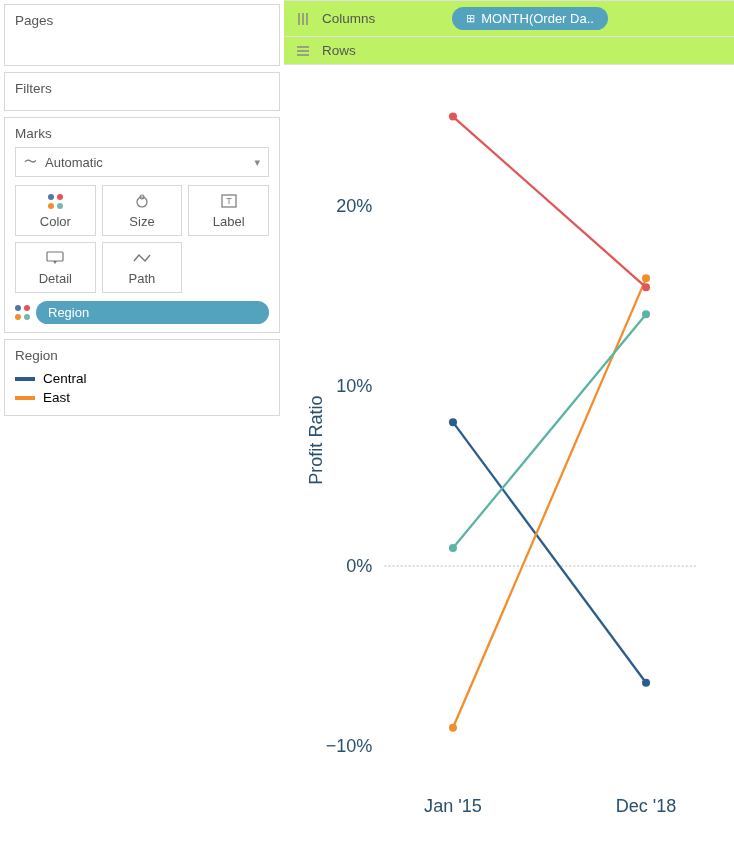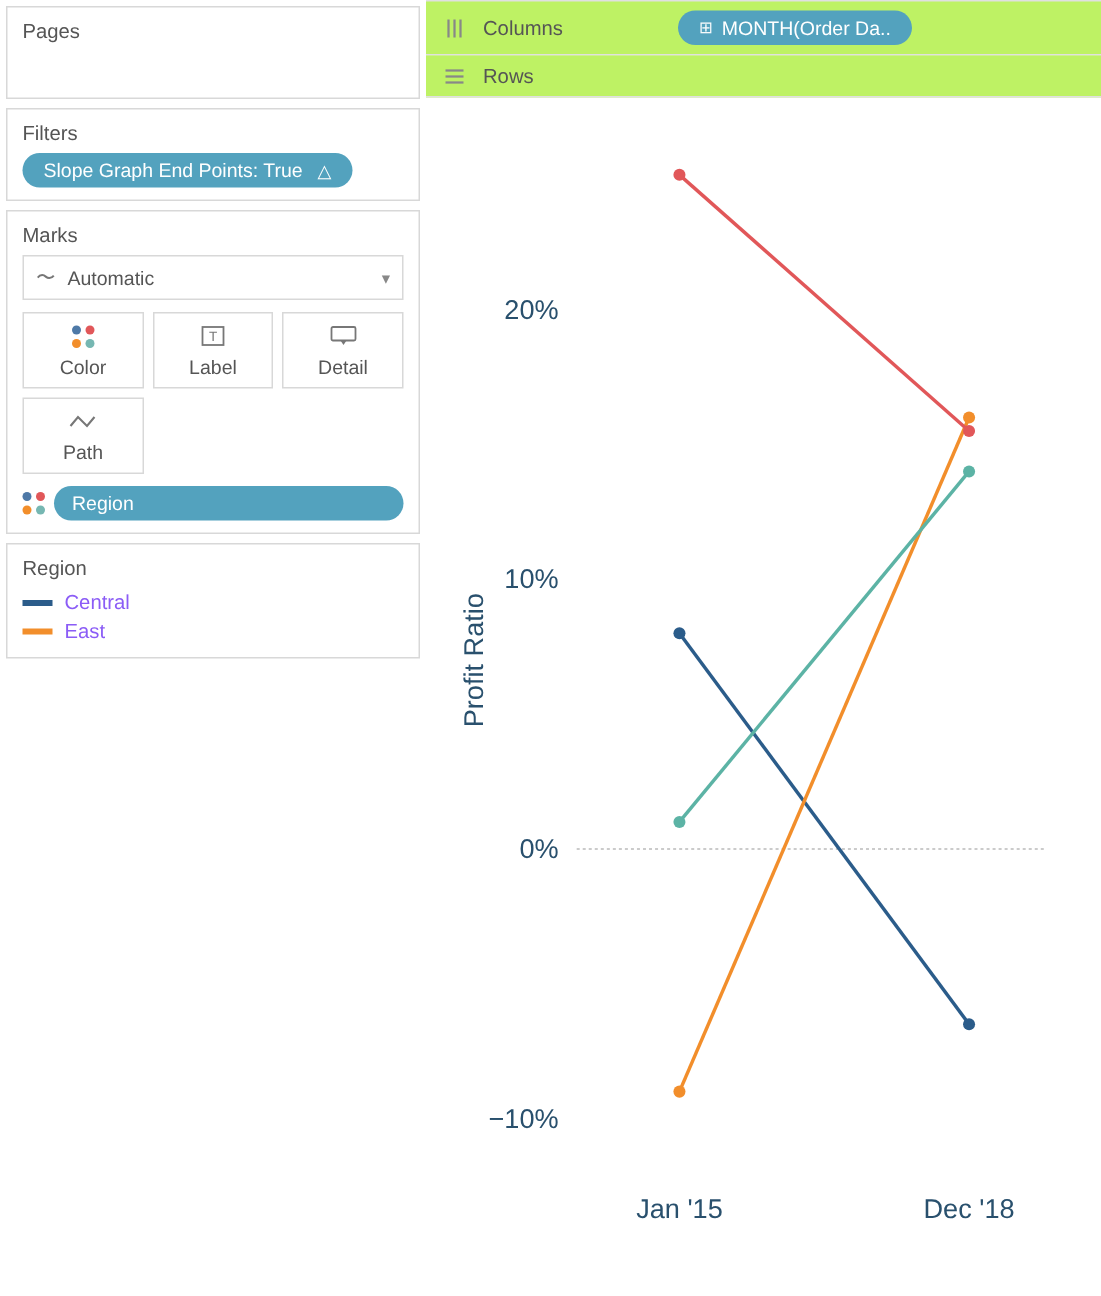--- a/index.html
+++ b/index.html
@@ -61,44 +61,38 @@
 .mark-card {
   border:1px solid #d8d8d8; padding:6px 4px;
   display:flex; flex-direction:column; align-items:center; gap:4px;
   font-size:13px; color:#555;
 }
 .mark-card .mi { height:18px; display:flex; align-items:center; justify-content:center; }
 .color-dots { display:grid; grid-template-columns:repeat(2,6px); gap:3px; }
 .cd { width:6px; height:6px; border-radius:50%; }
 .region-pill-row { display:flex; align-items:center; gap:6px; margin-top:4px; }
 .region-pill { flex:1; background:#53a2be; color:#fff; border-radius:14px; padding:4px 12px; font-size:13px; }
-.legend-item { display:flex; align-items:center; gap:8px; font-size:13.5px; color:#8b5cf6; padding:2px 0; }
+.legend-item { display:flex; align-items:center; gap:8px; font-size:13.5px; color:#000000; padding:2px 0; }
 .legend-swatch { width:20px; height:4px; }
 .chart-area { flex:1; padding: 12px 8px 8px 0; position:relative; }
 .chart-svg { width:100%; height:100%; }
 .axis-label { fill:#29506d; font-size:18px; }
 .series-line { fill:none; stroke-width:2.3; }
 .zero-line { stroke:#bbb; stroke-width:1; stroke-dasharray:2,2; }
 </style>
 </head>
 <body>
 
 <div class="left-col">
   <div class="panel pages">
     <div class="panel-title">Pages</div>
   </div>
 
   <div class="panel">
     <div class="panel-title">Filters</div>
-    <div class="filter-pill-row">
-      <span class="pill">
-        <span>Slope Graph End Points: True</span>
-        <span class="filter-delta">△</span>
-      </span>
-    </div>
   </div>
 
   <div class="panel">
     <div class="panel-title">Marks</div>
     <div class="marks-select">
       <span style="display:flex;align-items:center;gap:8px;">
         <span style="color:#777;">〜</span>
         <span>Automatic</span>
       </span>
       <span class="caret">▾</span>
@@ -107,20 +101,29 @@
       <div class="mark-card">
         <div class="mi">
           <div class="color-dots">
             <span class="cd" style="background:#4e79a7"></span>
               <span class="cd" style="background:#e15759"></span>
             <span class="cd" style="background:#f28e2b"></span>
               <span class="cd" style="background:#76b7b2"></span>
           </div>
         </div>
         <span>Color</span>
+      </div>
+      <div class="mark-card">
+        <div class="mi">
+          <svg width="18" height="14" viewBox="0 0 18 14">
+              <circle cx="9" cy="8" r="5" fill="none" stroke="#777" stroke-width="1.2"></circle>
+              <circle cx="9" cy="3" r="2" fill="none" stroke="#777" stroke-width="1.2"></circle>
+            </svg>
+        </div>
+        <span>Size</span>
       </div>
       <div class="mark-card">
         <div class="mi">
           <svg width="16" height="14" viewBox="0 0 16 14">
               <rect x="1" y="1" width="14" height="12" fill="none" stroke="#777" stroke-width="1.2"></rect>
               <text x="8" y="10" text-anchor="middle" font-size="9" fill="#777">T</text>
             </svg>
         </div>
         <span>Label</span>
       </div>

